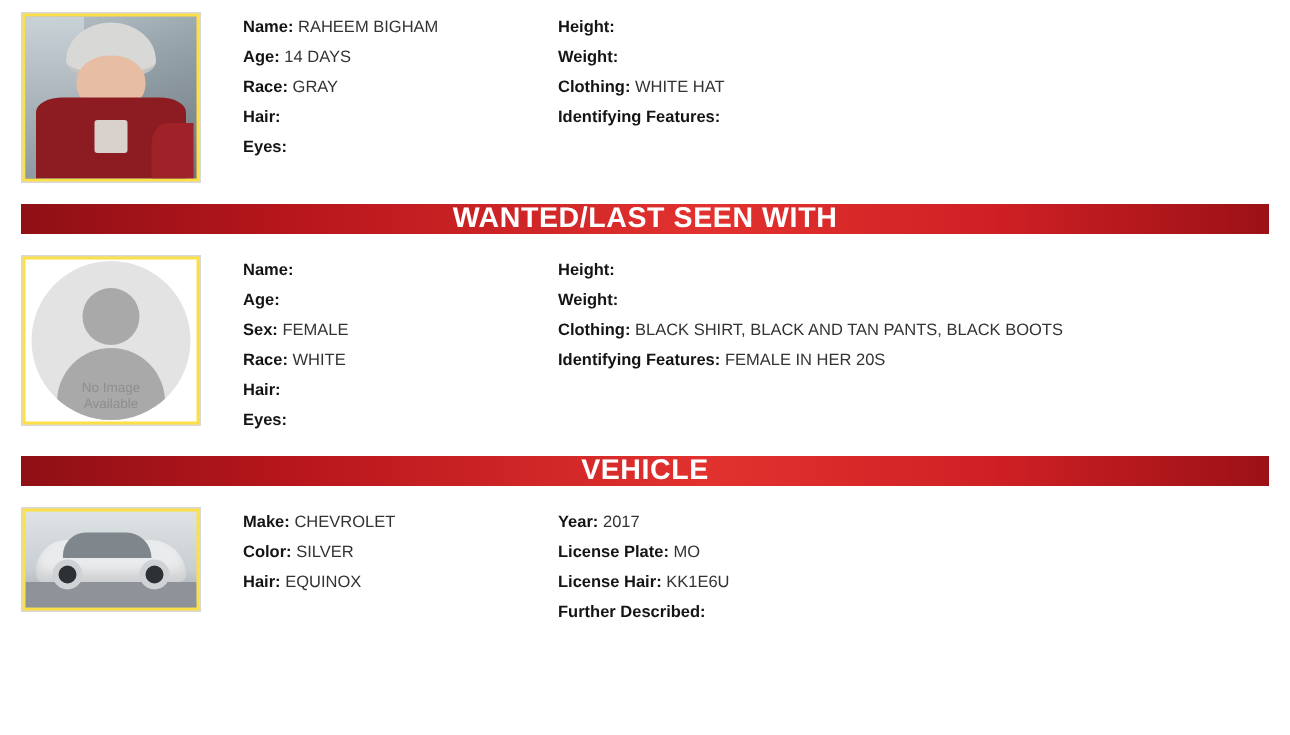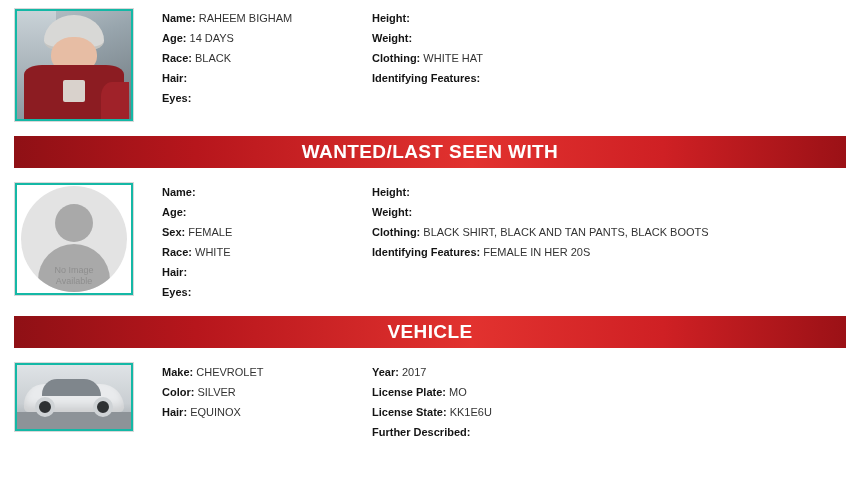--- a/index.html
+++ b/index.html
@@ -26,21 +26,21 @@
   .entry {
     display: flex;
     align-items: flex-start;
     padding: 8px 0 4px 14px;
     box-sizing: border-box;
   }
   .photo-wrap {
     width: 120px;
     flex: 0 0 120px;
     border: 1px solid #d8d8d8;
-    background: #14b8a6;
+    background: #fde047;
     padding: 2px;
     box-sizing: border-box;
   }
   .photo {
     width: 100%;
     height: 108px;
     display: block;
     position: relative;
     overflow: hidden;
   }
@@ -164,21 +164,21 @@
     font-weight: bold;
     color: #141414;
   }
   .field .val {
     color: #333333;
   }
 
   
   .banner {
     margin: 10px 14px 6px 14px;
-    height: 32px;
+    height: 20px;
     display: flex;
     align-items: center;
     justify-content: center;
     background: linear-gradient(90deg, #8f1015 0%, #b7161c 22%, #e2322f 55%, #cf2024 78%, #9b1116 100%);
     color: #ffffff;
     font-size: 19px;
     font-weight: bold;
     letter-spacing: 0.4px;
   }
 
@@ -212,21 +212,21 @@
         <div class="field">
           <span class="lbl">Name:</span>
           <span class="val">RAHEEM BIGHAM</span>
         </div>
         <div class="field">
           <span class="lbl">Age:</span>
           <span class="val">14 DAYS</span>
         </div>
         <div class="field">
           <span class="lbl">Race:</span>
-          <span class="val">BLACK</span>
+          <span class="val">GRAY</span>
         </div>
         <div class="field">
           <span class="lbl">Hair:</span>
           <span class="val"></span>
         </div>
         <div class="field">
           <span class="lbl">Eyes:</span>
           <span class="val"></span>
         </div>
       </div>
@@ -349,21 +349,21 @@
       <div class="col col-2">
         <div class="field">
           <span class="lbl">Year:</span>
           <span class="val">2017</span>
         </div>
         <div class="field">
           <span class="lbl">License Plate:</span>
           <span class="val">MO</span>
         </div>
         <div class="field">
-          <span class="lbl">License State:</span>
+          <span class="lbl">License Hair:</span>
           <span class="val">KK1E6U</span>
         </div>
         <div class="field">
           <span class="lbl">Further Described:</span>
           <span class="val"></span>
         </div>
       </div>
     </div>
   </div>
 

